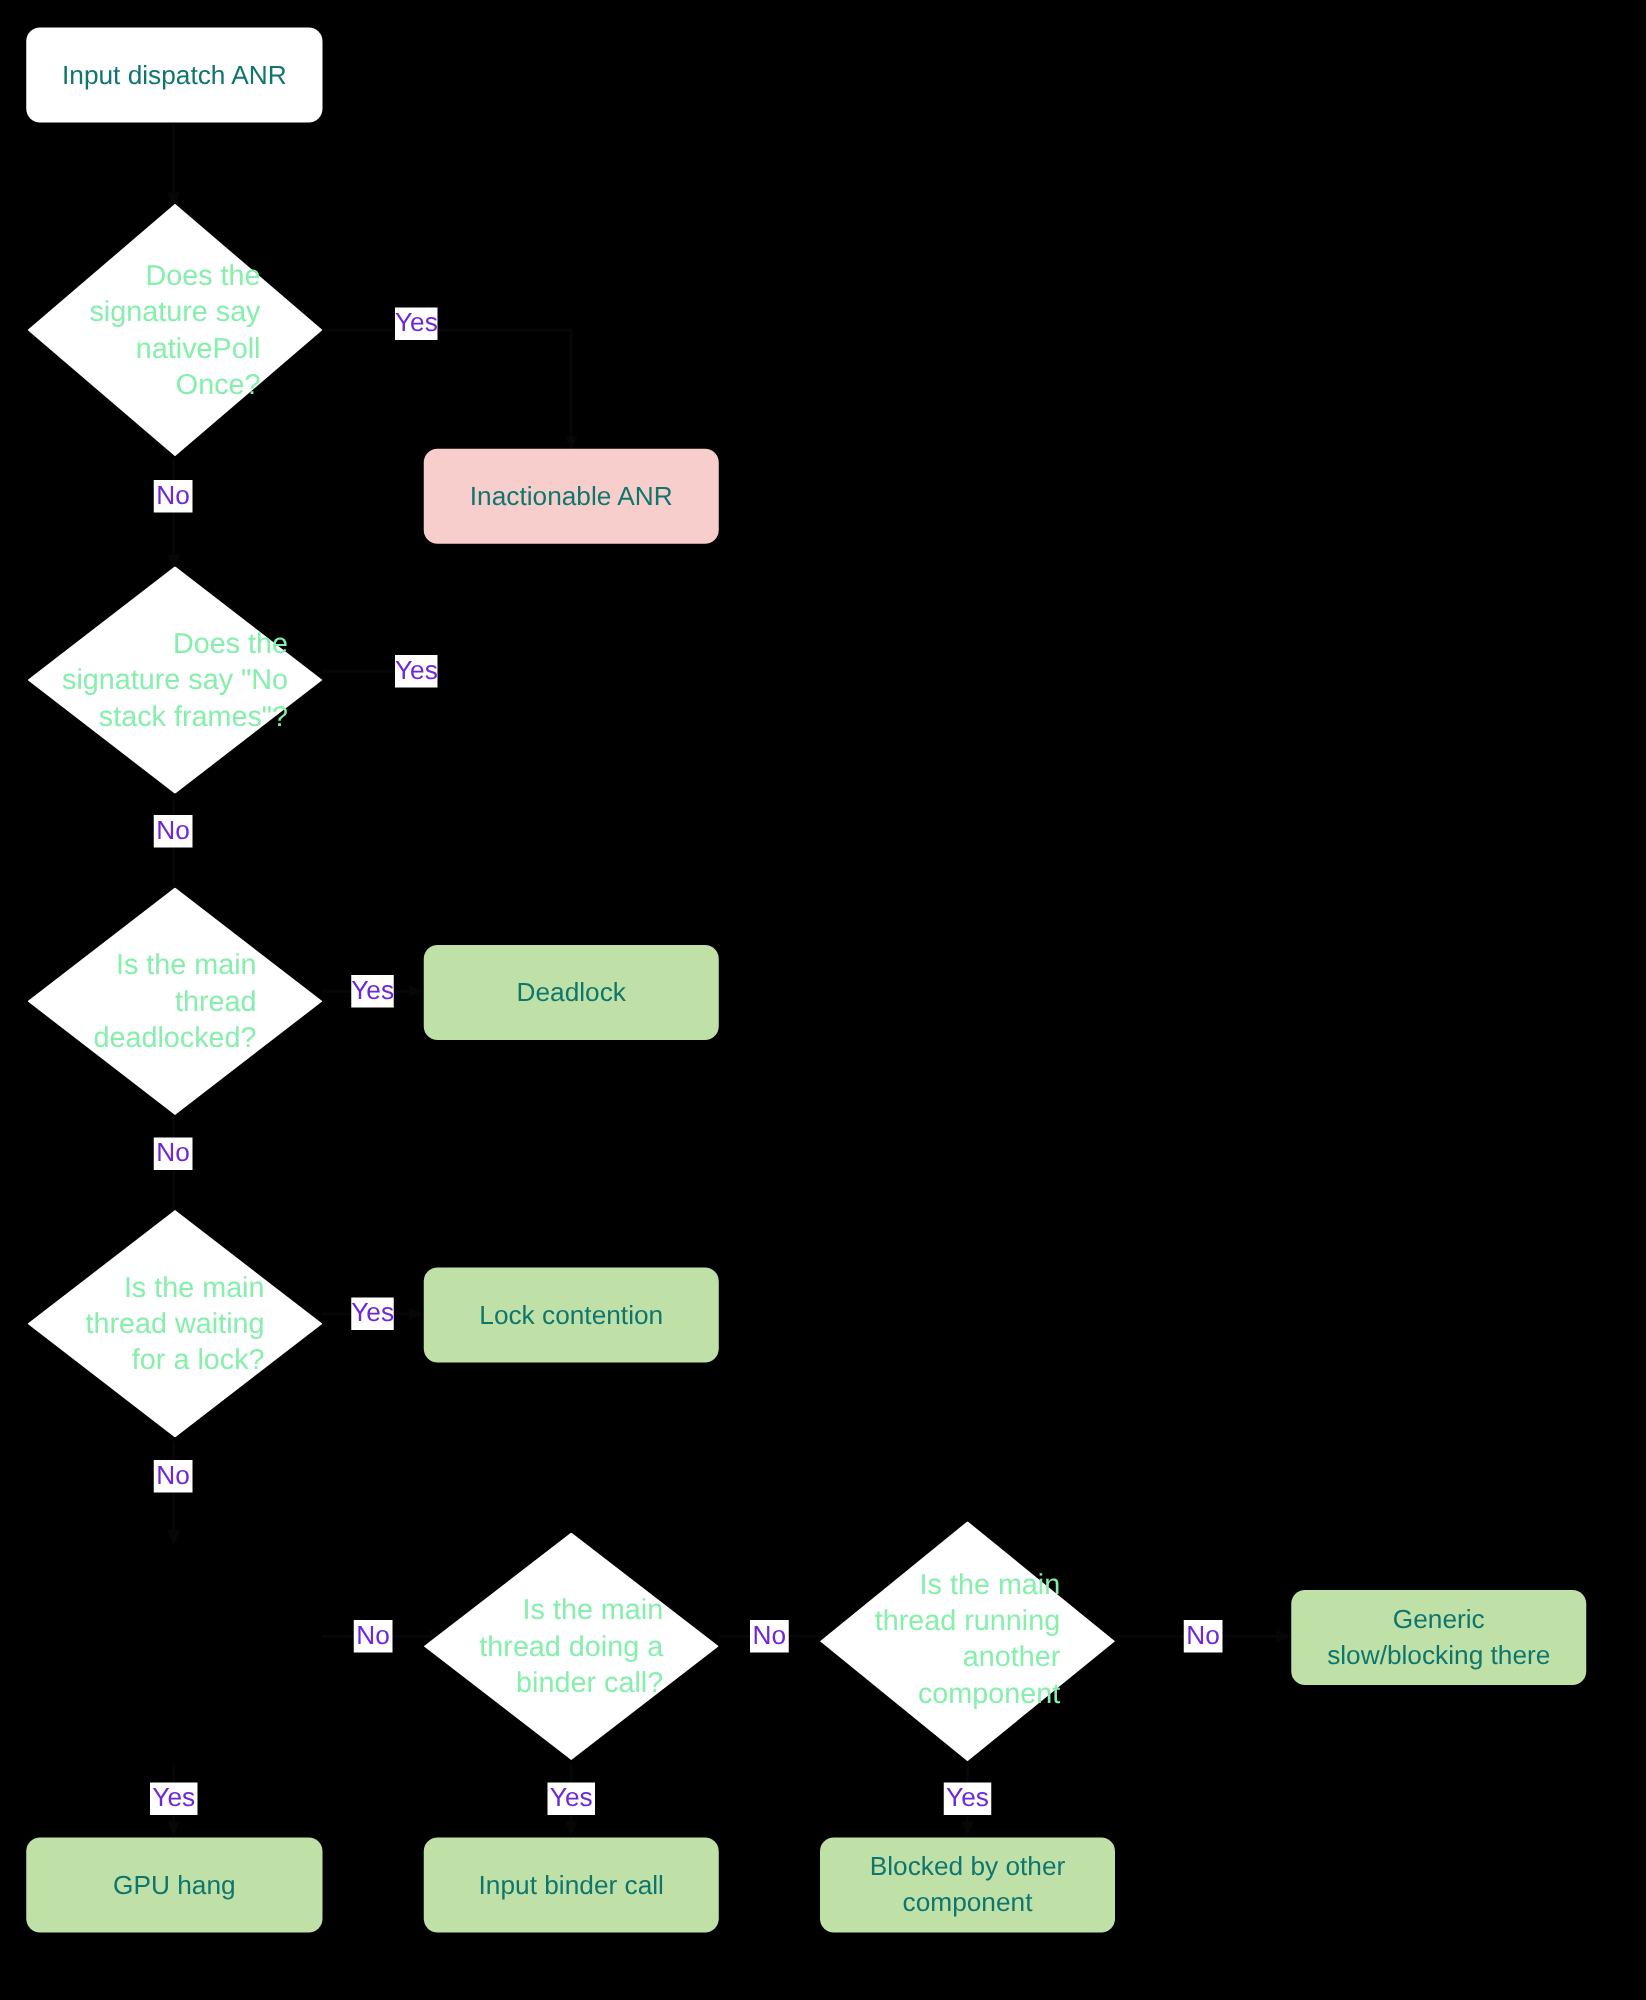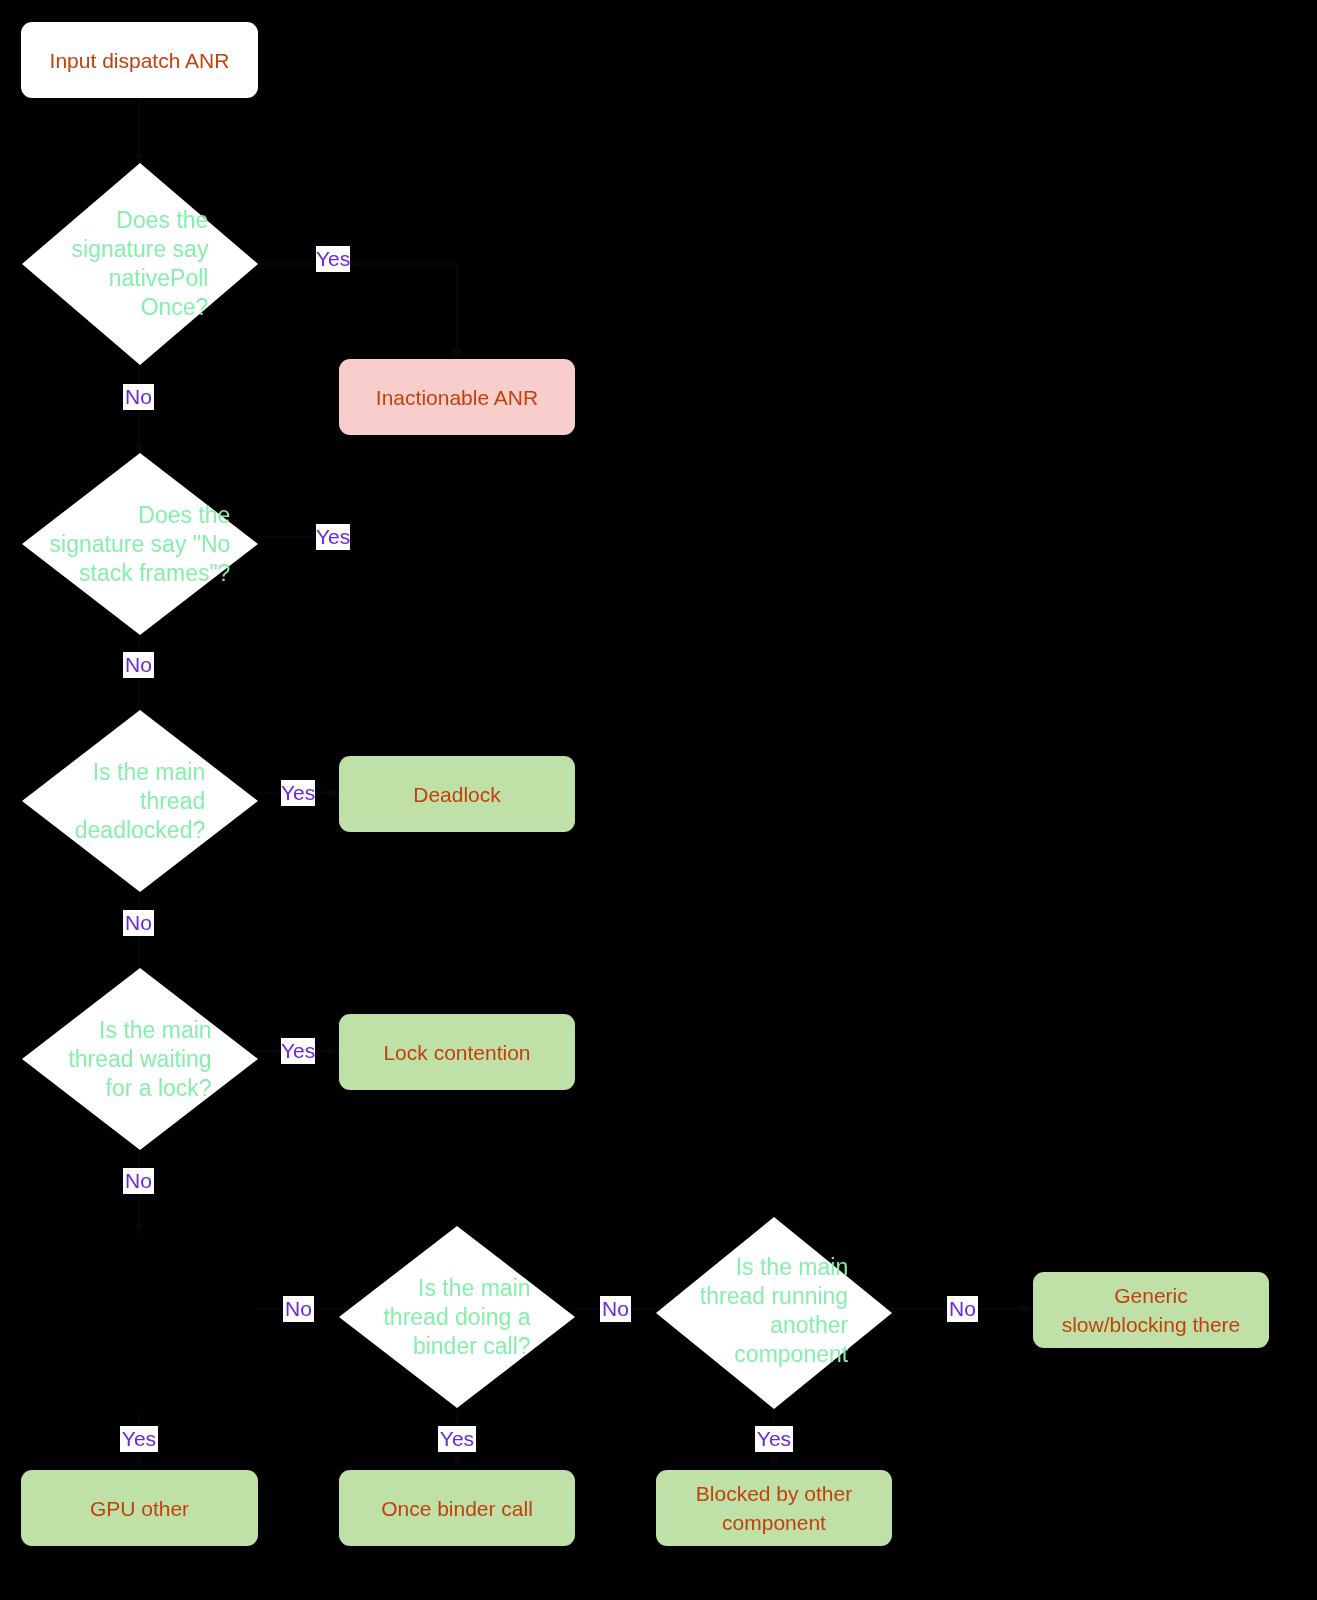--- a/index.html
+++ b/index.html
@@ -21,21 +21,21 @@
     position: absolute;
     box-sizing: border-box;
     display: flex;
     align-items: center;
     justify-content: center;
     text-align: center;
   }
 
   .rect {
     border-radius: 11px;
-    color: #c2410c;
+    color: #0f766e;
     font-size: 21px;
     line-height: 29px;
     padding: 4px 10px;
   }
   .rect.start   { background: #ffffff; }
   .rect.pink    { background: #f8cecc; }
   .rect.green   { background: #bfe0a7; }
 
   
   .diamond {
@@ -198,25 +198,25 @@
   <div class="node rect green" style="left:339px; top:1014px; width:236px; height:76px;align-items:center;">
     <span>Lock contention</span>
   </div>
 
   <div class="node rect green" style="left:1033px; top:1272px; width:236px; height:76px;">
     <span style="white-space:pre;">Generic
 slow/blocking there</span>
   </div>
 
   <div class="node rect green" style="left:21px; top:1470px; width:237px; height:76px;">
-    <span>GPU other</span>
+    <span>GPU hang</span>
   </div>
 
   <div class="node rect green" style="left:339px; top:1470px; width:236px; height:76px;">
-    <span>Once binder call</span>
+    <span>Input binder call</span>
   </div>
 
   <div class="node rect green" style="left:656px; top:1470px; width:236px; height:76px;">
     <span style="white-space:pre;">Blocked by other
 component</span>
   </div>
 
   <div class="edge-label" style="left:316px; top:246px; width:34px;">Yes</div>
 
   <div class="edge-label" style="left:123px; top:384px; width:31px;">No</div>

